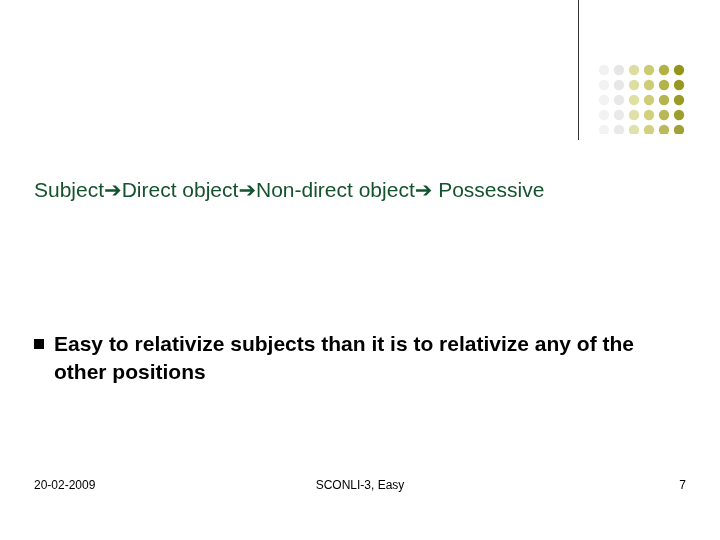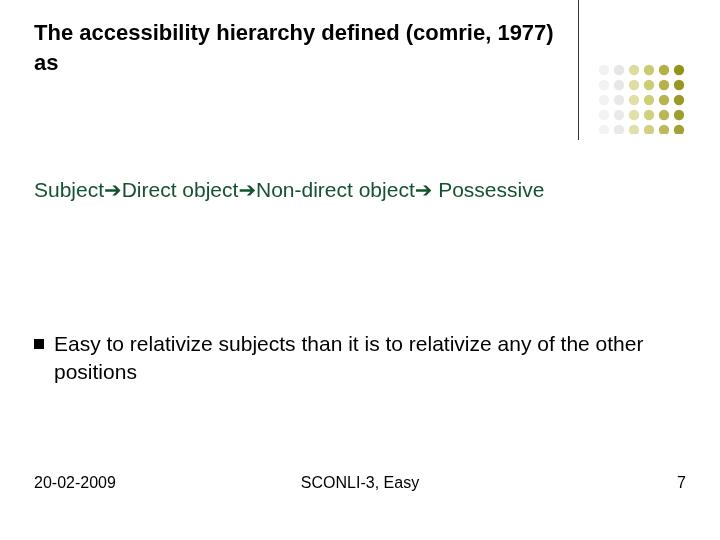--- a/index.html
+++ b/index.html
@@ -54,21 +54,21 @@
   .bullet-block {
     position: absolute;
     top: 330px;
     left: 34px;
     right: 34px;
   }
   .bullet-row {
     display: flex;
     align-items: flex-start;
     font-size: 21px;
-    font-weight: normal;
+    font-weight: bold;
     color: #000;
     line-height: 1.35;
   }
   .bullet-mark {
     display: inline-block;
     width: 10px;
     height: 10px;
     background: #000;
     margin-top: 9px;
     margin-right: 10px;
@@ -76,30 +76,29 @@
   }
   .footer {
     position: absolute;
     bottom: 48px;
     left: 0;
     right: 0;
     padding: 0 34px;
     display: flex;
     justify-content: space-between;
     align-items: baseline;
-    font-size: 16px;
+    font-size: 12px;
     color: #000;
   }
   .footer-center { position: absolute; left: 50%; transform: translateX(-50%); }
 </style>
 </head>
 <body>
 
 <div class="header-area">
-  <div class="title">The accessibility hierarchy defined (comrie, 1977) as</div>
   <div class="vline"></div>
   <div class="dots">
     <svg width="100" height="72" viewBox="0 0 100 72">
       <g id="dot-grid">
           <circle cx="8" cy="8" r="5.2" fill="#e6e6e6" opacity="0.55"></circle>
           <circle cx="8" cy="23" r="5.2" fill="#e6e6e6" opacity="0.5335"></circle>
           <circle cx="8" cy="38" r="5.2" fill="#e6e6e6" opacity="0.517"></circle>
           <circle cx="8" cy="53" r="5.2" fill="#e6e6e6" opacity="0.5005000000000001"></circle>
           <circle cx="8" cy="68" r="5.2" fill="#e6e6e6" opacity="0.48400000000000004"></circle>
           <circle cx="23" cy="8" r="5.2" fill="#d8d8d8" opacity="0.63"></circle>

